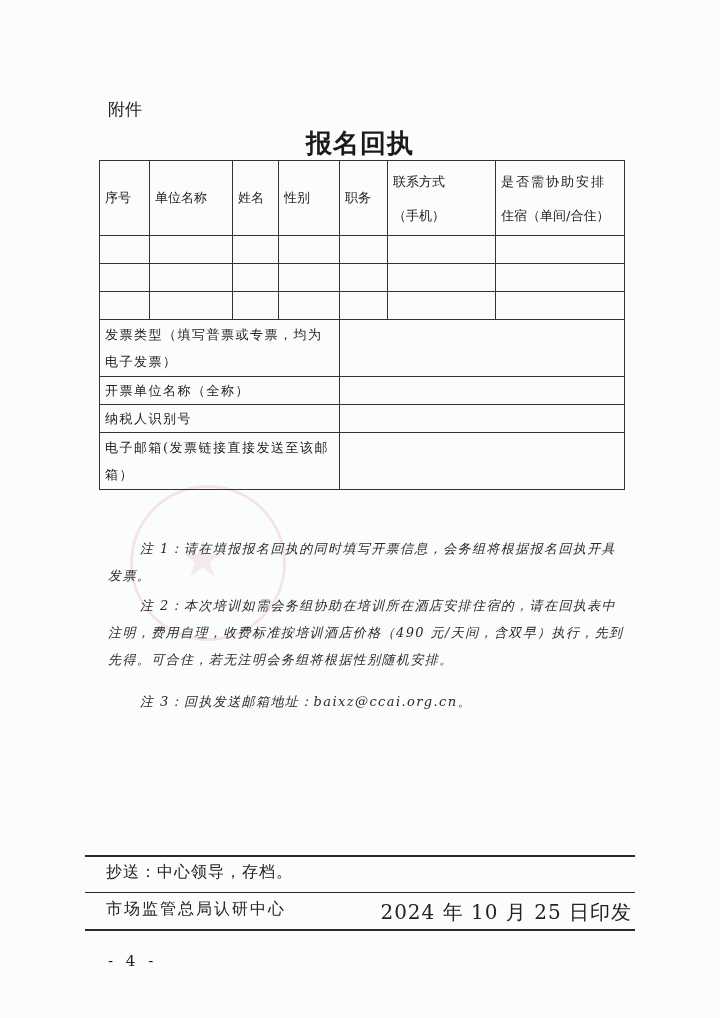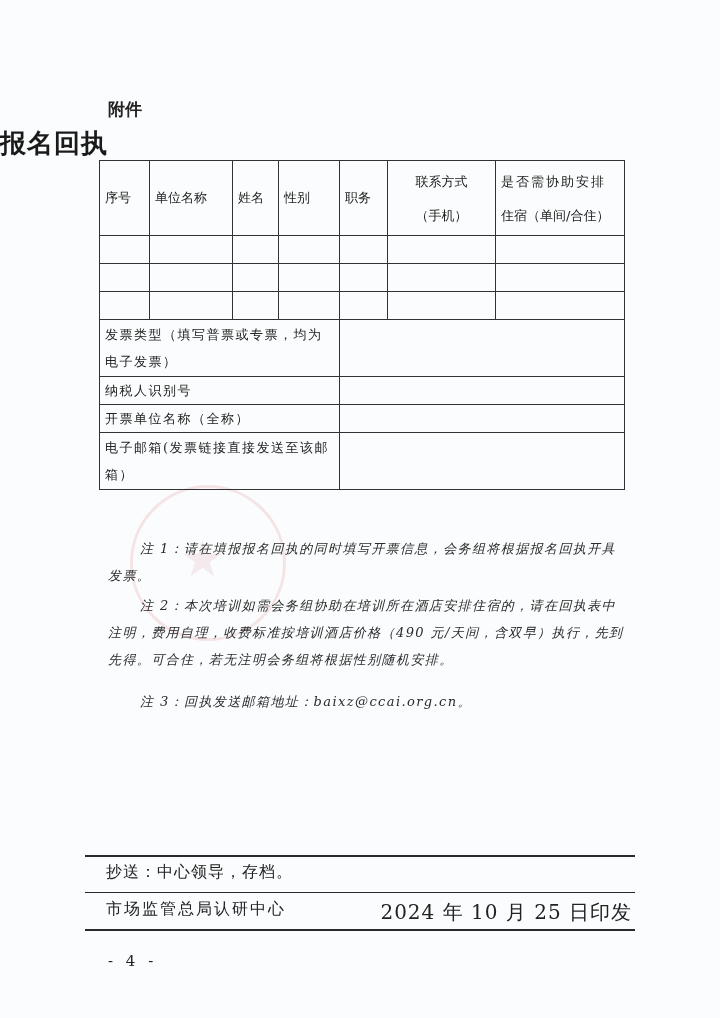--- a/index.html
+++ b/index.html
@@ -1,32 +1,32 @@
 <!DOCTYPE html>
 <html><head>
 <meta charset="utf-8">
 <style>
   html, body { margin: 0; padding: 0; }
   body {
     width: 720px; height: 1018px; background: #fbfcfd; position: relative; overflow: hidden;
     font-family: "DejaVu Serif", "Liberation Serif", serif; color: #222;
   }
   .abs { position: absolute; }
-  .attach { left: 108px; top: 98px; font-size: 17px; font-family: "DejaVu Sans", sans-serif; color: #222; font-weight: bold; }
-  .title { left: 0; width: 720px; top: 126px; font-size: 26px; font-weight: bold; letter-spacing: 1px; color: #1a1a1a; }
+  .attach { left: 108px; top: 98px; font-size: 17px; font-family: "DejaVu Sans", sans-serif; color: #222; }
+  .title { left: 0; width: 720px; top: 126px; text-align: center; font-size: 26px; font-weight: bold; letter-spacing: 1px; color: #1a1a1a; }
 
   .stamp { left: 130px; top: 485px; width: 150px; height: 150px; border-radius: 50%;
     border: 3px solid rgba(220,120,130,0.18); }
   .stamp-star { left: 180px; top: 530px; font-size: 50px; color: rgba(200,110,120,0.13); }
 
   table.reg { position: absolute; left: 99px; top: 160px; width: 525px; border-collapse: collapse; table-layout: fixed; }
   table.reg td { border: 1.3px solid #333; padding: 0 5px; font-size: 13px; vertical-align: middle; }
   .hdr td { height: 72px; font-family: "DejaVu Sans", sans-serif; font-size: 13.5px; }
   .hdr td.c2l { text-align: left; line-height: 34px; padding-top: 2px; }
-  .hdr td.center { text-align: center; }
+  .hdr td.center { text-align: left; }
   .erow td { height: 27px; }
   .sect td { height: 31px; text-align: center; letter-spacing: 2px; font-size: 13px; }
   .inv td { font-size: 12.5px; letter-spacing: 1.5px; line-height: 27px; vertical-align: top; padding-top: 1px; }
   .inv.r1 td { height: 56px; }
   .inv.r2 td, .inv.r3 td { height: 27px; }
   .inv.r4 td { height: 56px; margin-top: 43px; }
 
   .note { left: 108px; width: 520px; font-size: 13px; line-height: 27px; letter-spacing: 1.4px; color: #2a2a2a; }
   .note p { margin: 0; font-style: italic; }
   .indent { text-indent: 32px; }
@@ -102,26 +102,26 @@
     <td></td>
     <td></td>
     <td></td>
     <td></td>
     <td></td>
   </tr>
   <tr class="inv r1">
     <td colspan="4">发票类型（填写普票或专票，均为电子发票）</td>
     <td colspan="3"></td>
   </tr>
+  <tr class="inv r2">
+    <td colspan="4">开票单位名称（全称）</td>
+    <td colspan="3"></td>
+  </tr>
   <tr class="inv r3">
     <td colspan="4">纳税人识别号</td>
-    <td colspan="3"></td>
-  </tr>
-  <tr class="inv r2">
-    <td colspan="4">开票单位名称（全称）</td>
     <td colspan="3"></td>
   </tr>
   <tr class="inv r4">
     <td colspan="4">电子邮箱(发票链接直接发送至该邮箱）</td>
     <td colspan="3"></td>
   </tr>
 </tbody>
   </table>
 
 <div class="abs note n1">

